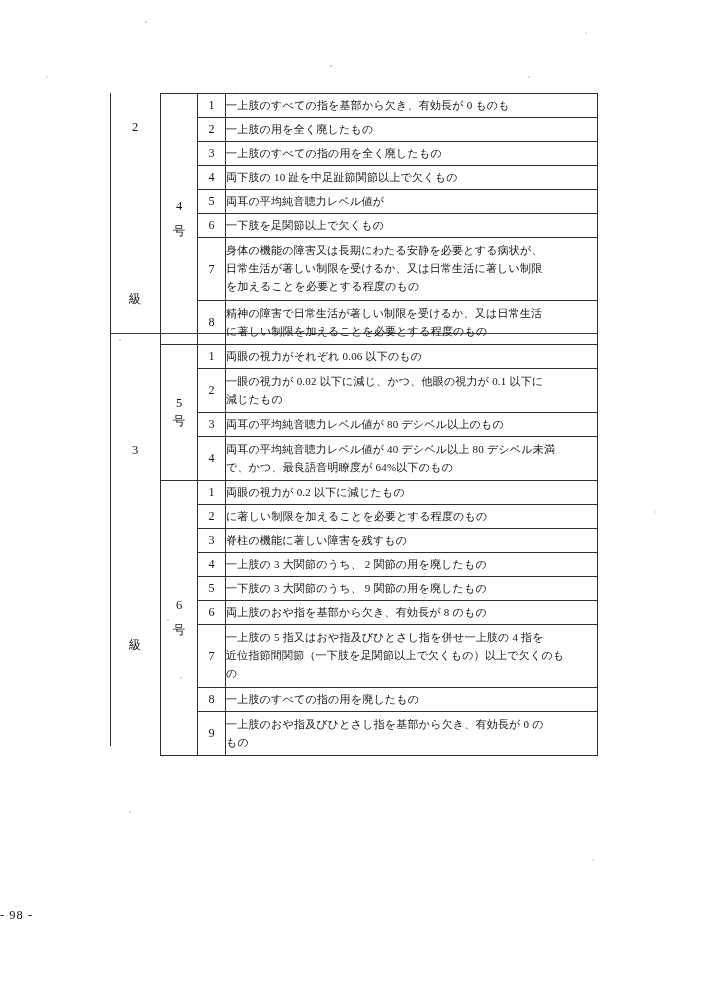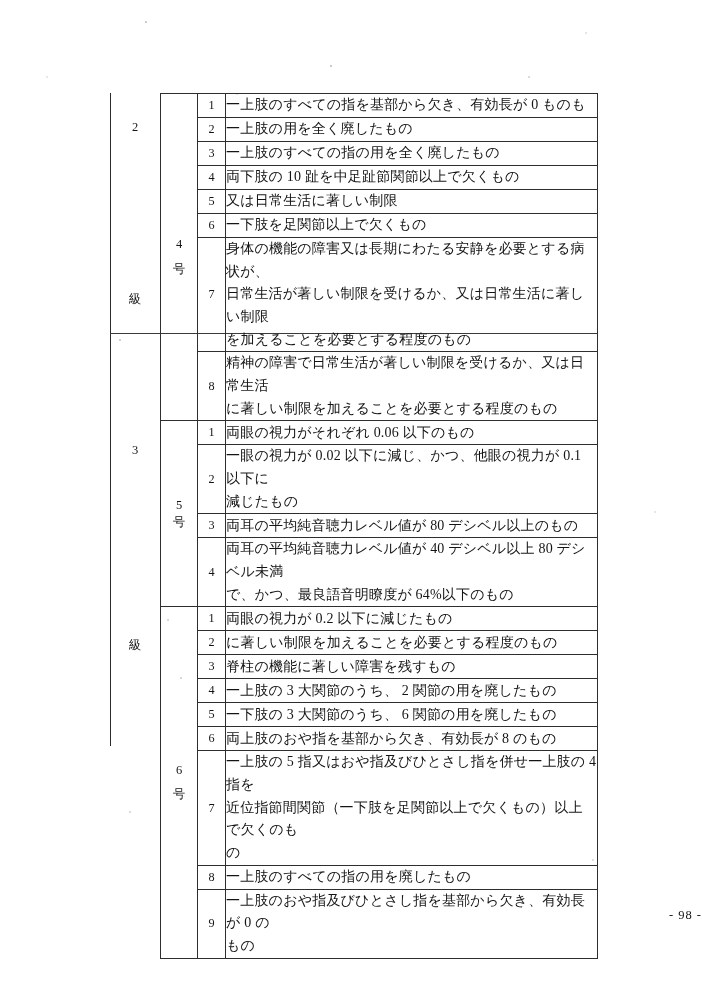--- a/index.html
+++ b/index.html
@@ -101,34 +101,34 @@
   td.no-cell {
     text-align: center;
     font-size: 12.2px;
   }
 
   td.desc-cell {
     text-align: left;
     padding: 2px 4px 2px 7px;
     line-height: 1.62;
     letter-spacing: .2px;
-    font-size: 14px;
+    font-size: 11px;
   }
 
   .r1 { height: 23px; }
   .r2 { height: 43px; }
   .r3 { height: 62px; }
 
   
   .page-number {
     position: absolute;
     left: 0;
     top: 908px;
     width: 702px;
-    text-align: right;
+    text-align: left;
     font-size: 12.5px;
     letter-spacing: 1px;
   }
 </style>
 </head>
 <body>
 
 <div class="paper-noise"></div>
 
 <div class="outer-left-rule"></div>
@@ -181,21 +181,21 @@
     </tr>
     <tr>
       <td class="no-cell r1">4</td>
       <td class="desc-cell r1">
         <div>両下肢の 10 趾を中足趾節関節以上で欠くもの</div>
       </td>
     </tr>
     <tr>
       <td class="no-cell r1">5</td>
       <td class="desc-cell r1">
-        <div>又は日常生活に著しい制限</div>
+        <div>両耳の平均純音聴力レベル値が</div>
       </td>
     </tr>
     <tr>
       <td class="no-cell r1">6</td>
       <td class="desc-cell r1">
         <div>一下肢を足関節以上で欠くもの</div>
       </td>
     </tr>
     <tr>
       <td class="no-cell r3">7</td>
@@ -268,21 +268,21 @@
     </tr>
     <tr>
       <td class="no-cell r1">4</td>
       <td class="desc-cell r1">
         <div>一上肢の 3 大関節のうち、 2 関節の用を廃したもの</div>
       </td>
     </tr>
     <tr>
       <td class="no-cell r1">5</td>
       <td class="desc-cell r1">
-        <div>一下肢の 3 大関節のうち、 6 関節の用を廃したもの</div>
+        <div>一下肢の 3 大関節のうち、 9 関節の用を廃したもの</div>
       </td>
     </tr>
     <tr>
       <td class="no-cell r1">6</td>
       <td class="desc-cell r1">
         <div>両上肢のおや指を基部から欠き、有効長が 8 のもの</div>
       </td>
     </tr>
     <tr>
       <td class="no-cell r3">7</td>

